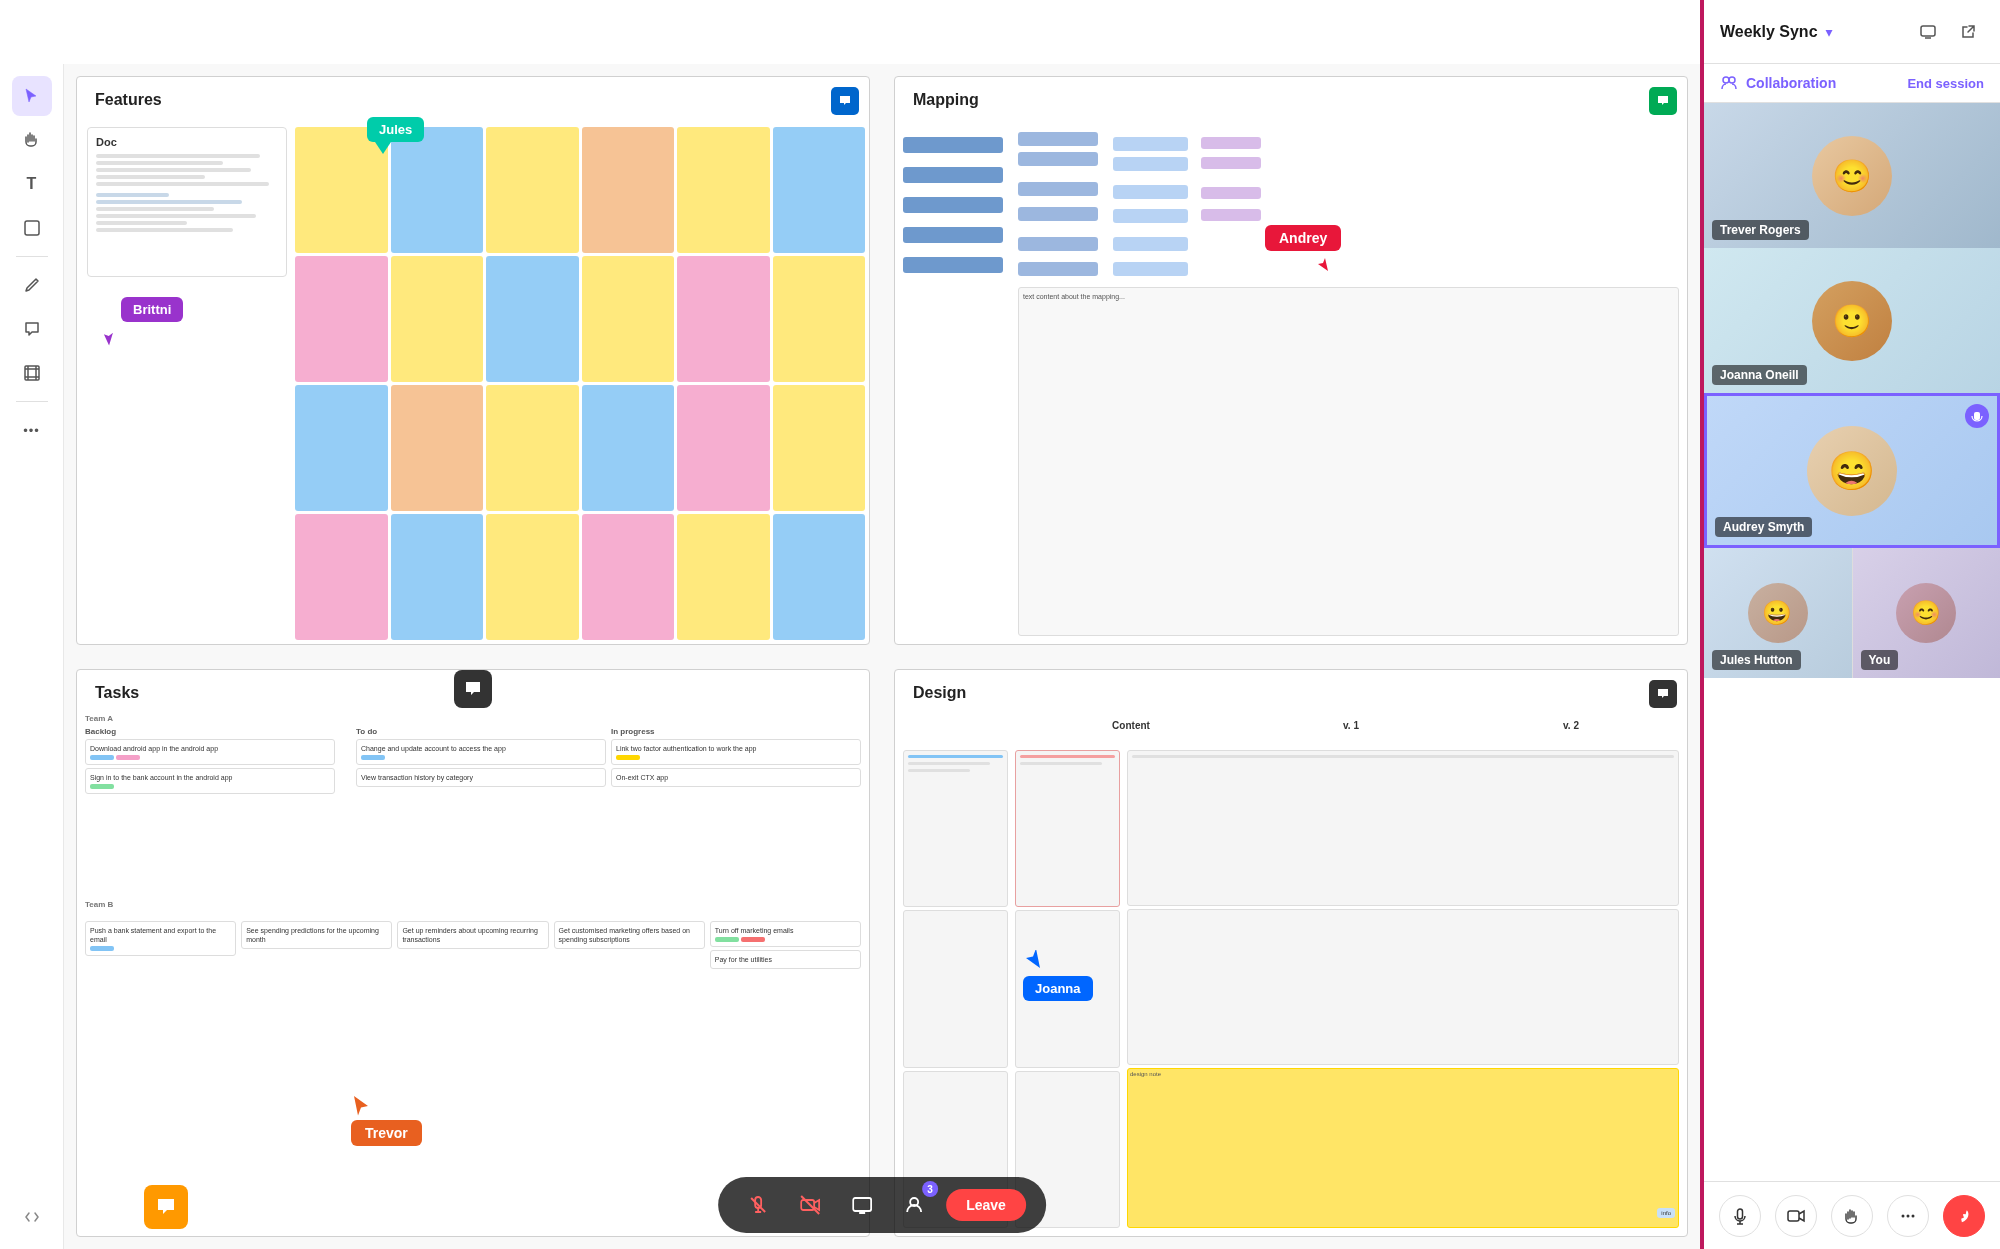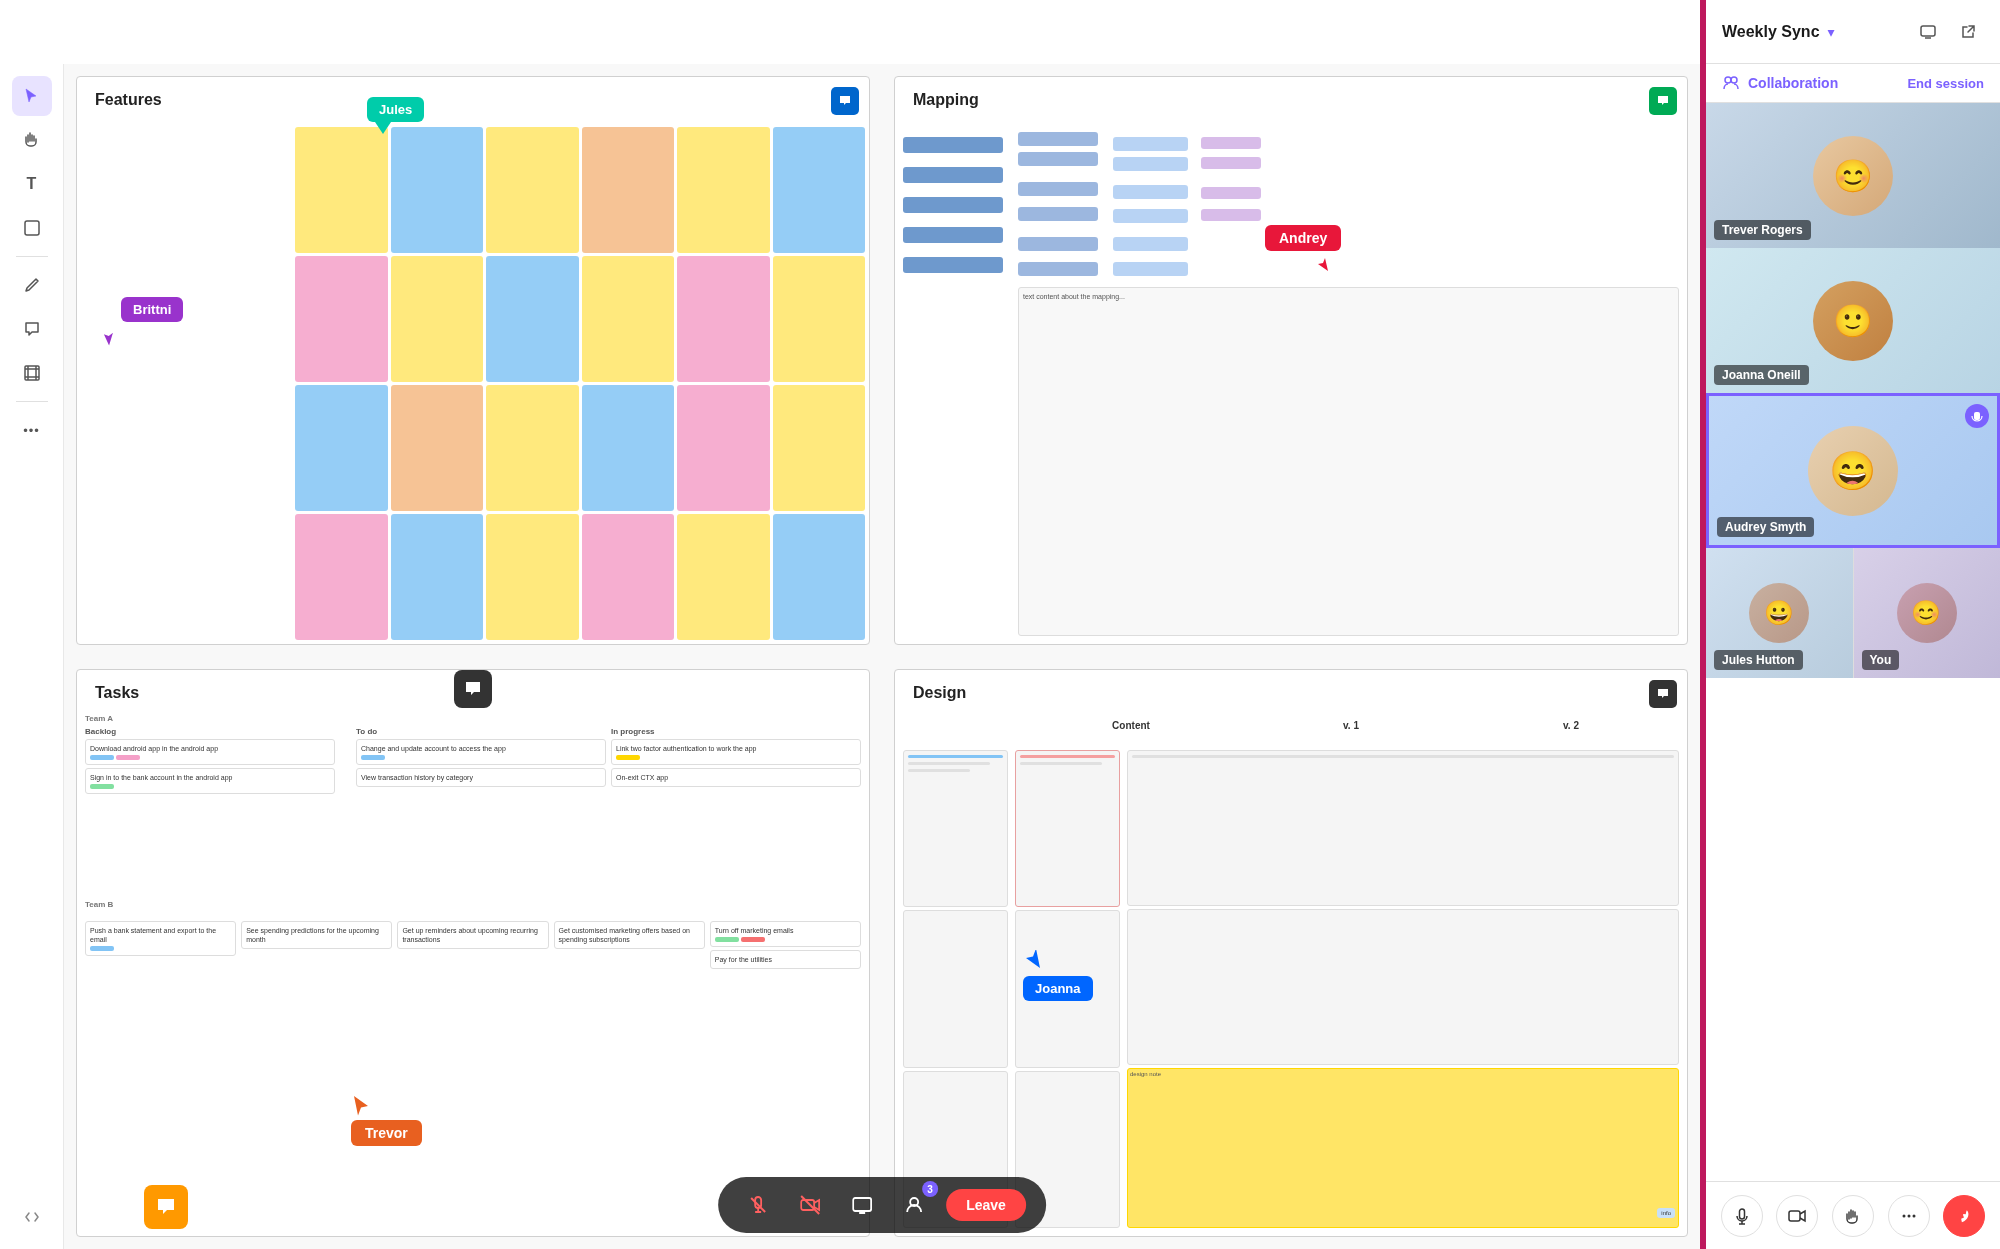--- a/index.html
+++ b/index.html
@@ -186,21 +186,21 @@
       font-size: 10px;
       display: flex; align-items: center; justify-content: center;
       color: #fff;
       font-weight: 700;
     }
 
     
     .right-panel {
       width: 300px;
       background: #fff;
-      border-left: 6px solid #be185d;
+      border-left: 4px solid #be185d;
       display: flex;
       flex-direction: column;
       height: 100%;
     }
     .panel-topbar {
       height: 64px;
       display: flex;
       align-items: center;
       padding: 0 16px;
       border-bottom: 1px solid #e0e0e0;
@@ -407,20 +407,36 @@
     <div class="board-grid">
 
       <div class="board-section">
         <span class="section-title">Features</span>
         <div class="section-msg-icon">
           <svg width="14" height="14" viewBox="0 0 14 14">
               <path d="M2 2h10v7H8l-2 2V9H2V2z" fill="white"></path>
             </svg>
         </div>
 
+        <div style="position:absolute;top:50px;left:10px;width:200px;height:150px;background:#fff;border:1px solid #ddd;border-radius:4px;padding:8px;">
+          <div style="font-size:11px;font-weight:600;color:#333;margin-bottom:6px;">Doc</div>
+          <div style="display:flex;flex-direction:column;gap:3px;">
+            <div style="height:4px;background:#e0e0e0;border-radius:2px;width:90%;"></div>
+            <div style="height:4px;background:#e0e0e0;border-radius:2px;width:70%;"></div>
+            <div style="height:4px;background:#e0e0e0;border-radius:2px;width:85%;"></div>
+            <div style="height:4px;background:#e0e0e0;border-radius:2px;width:60%;"></div>
+            <div style="height:4px;background:#e0e0e0;border-radius:2px;width:95%;"></div>
+            <div style="height:4px;background:#c8d8e8;border-radius:2px;width:40%;margin-top:4px;"></div>
+            <div style="height:4px;background:#c8d8e8;border-radius:2px;width:80%;"></div>
+            <div style="height:4px;background:#e0e0e0;border-radius:2px;width:65%;"></div>
+            <div style="height:4px;background:#e0e0e0;border-radius:2px;width:88%;"></div>
+            <div style="height:4px;background:#e0e0e0;border-radius:2px;width:50%;"></div>
+            <div style="height:4px;background:#e0e0e0;border-radius:2px;width:75%;"></div>
+          </div>
+        </div>
 
         <div style="position:absolute;top:50px;left:218px;right:4px;bottom:4px;display:grid;grid-template-columns:repeat(6,1fr);grid-template-rows:repeat(4,1fr);gap:3px;">
           <div class="sticky s-yellow"></div>
           <div class="sticky s-blue"></div>
           <div class="sticky s-yellow"></div>
           <div class="sticky s-orange"></div>
           <div class="sticky s-yellow"></div>
           <div class="sticky s-blue"></div>
           <div class="sticky s-pink"></div>
           <div class="sticky s-yellow"></div>
@@ -435,21 +451,21 @@
           <div class="sticky s-pink"></div>
           <div class="sticky s-yellow"></div>
           <div class="sticky s-pink"></div>
           <div class="sticky s-blue"></div>
           <div class="sticky s-yellow"></div>
           <div class="sticky s-pink"></div>
           <div class="sticky s-yellow"></div>
           <div class="sticky s-blue"></div>
         </div>
 
-        <div style="position:absolute;top:20px;left:290px;">
+        <div style="position:absolute;top:40px;left:290px;">
           <div style="background:#00ccaa;padding:5px 12px;border-radius:6px;font-size:13px;font-weight:700;color:#fff;white-space:nowrap;">Jules</div>
           <div style="width:0;height:0;border-left:8px solid transparent;border-right:8px solid transparent;border-top:12px solid #00ccaa;margin-left:8px;"></div>
         </div>
 
         <div style="position:absolute;top:220px;left:10px;padding-left:34px;">
           <div style="background:#9933cc;padding:5px 12px;border-radius:6px;font-size:13px;font-weight:700;color:#fff;white-space:nowrap;">Brittni</div>
           <svg style="position:absolute;top:28px;left:10px;transform:rotate(-150deg);" width="20" height="20" viewBox="0 0 20 20">
               <path d="M3 2l10 7-5 1-2 5z" fill="#9933cc"></path>
             </svg>
         </div>

